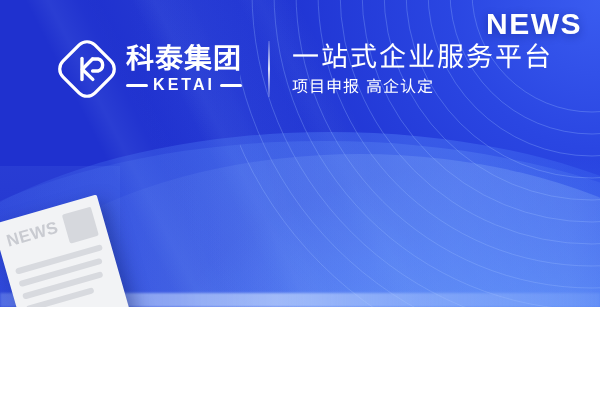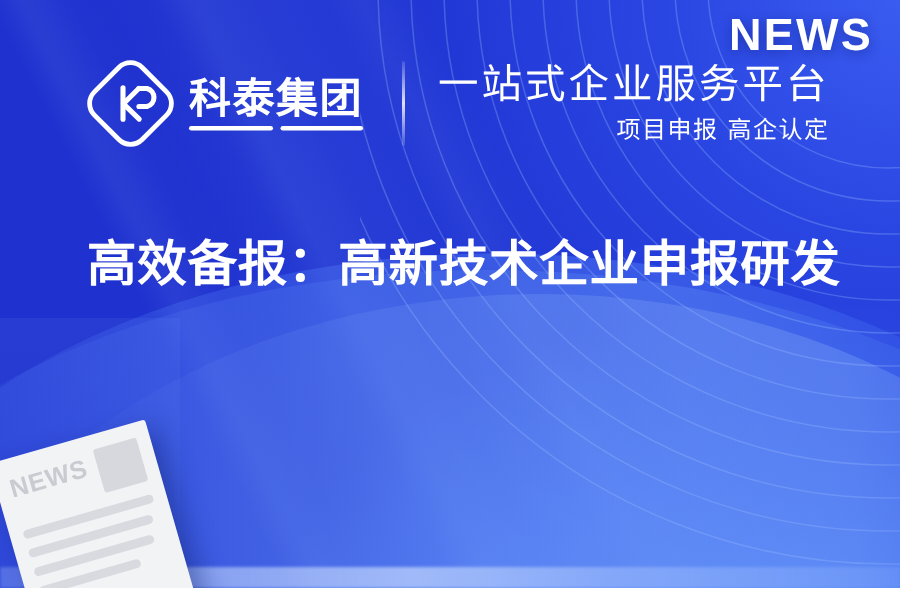--- a/index.html
+++ b/index.html
@@ -8,21 +8,21 @@
     padding: 0;
     background: #ffffff;
   }
   body {
     font-family: "Liberation Sans", "DejaVu Sans", sans-serif;
   }
 
   .banner {
     position: relative;
     width: 600px;
-    height: 392px;
+    height: 307px;
     overflow: hidden;
     background: #2338d6;
     isolation: isolate;
   }
 
   
   .bg-base {
     position: absolute;
     inset: 0;
     background:
@@ -206,21 +206,20 @@
     white-space: nowrap;
     font-family: "DejaVu Sans", "Liberation Sans", sans-serif;
   }
   .tagline-sub {
     color: #ffffff;
     font-size: 16px;
     letter-spacing: 1px;
     line-height: 1.2;
     white-space: nowrap;
     font-family: "DejaVu Sans", "Liberation Sans", sans-serif;
-    text-align: right;
   }
 
   
   .headline {
     position: absolute;
     left: 58px;
     top: 152px;
     width: 512px;
     z-index: 5;
   }
@@ -333,36 +332,36 @@
           <rect x="6.5" y="6.5" width="45" height="45" rx="11" ry="11" transform="rotate(45 29 29)" stroke="#ffffff" stroke-width="3.2" fill="none"></rect>
           <path d="M24 18.5 L24 39.5" stroke="#ffffff" stroke-width="3.4" stroke-linecap="round"></path>
           <path d="M34.5 19 L24.3 29.2 L34.8 39.4" stroke="#ffffff" stroke-width="3.4" stroke-linecap="round" stroke-linejoin="round" fill="none"></path>
           <path d="M34.5 19 L40 19 A6.2 6.2 0 0 1 40 31 L34.6 31" stroke="#ffffff" stroke-width="3.4" stroke-linecap="round" stroke-linejoin="round" fill="none"></path>
         </svg>
       </div>
       <div class="logo-words">
         <div class="logo-cn">科泰集团</div>
         <div class="logo-en-row">
           <span class="logo-rule"></span>
+          <span class="logo-en">KETAI</span>
           <span class="logo-rule"></span>
         </div>
       </div>
     </div>
 
     <div class="divider"></div>
 
     <div class="tagline">
       <div class="tagline-main">一站式企业服务平台</div>
       <div class="tagline-sub">项目申报 高企认定</div>
     </div>
 
   </div>
 
   <div class="headline">
-    <div class="headline-line">高效备报：高新技术企业申报研发</div>
   </div>
 
   <div class="newspaper">
     <div class="np-top">
       <div class="np-title">NEWS</div>
       <div class="np-thumb"></div>
     </div>
     <div class="np-lines">
       <div class="np-line w100"></div>
       <div class="np-line w96"></div>

